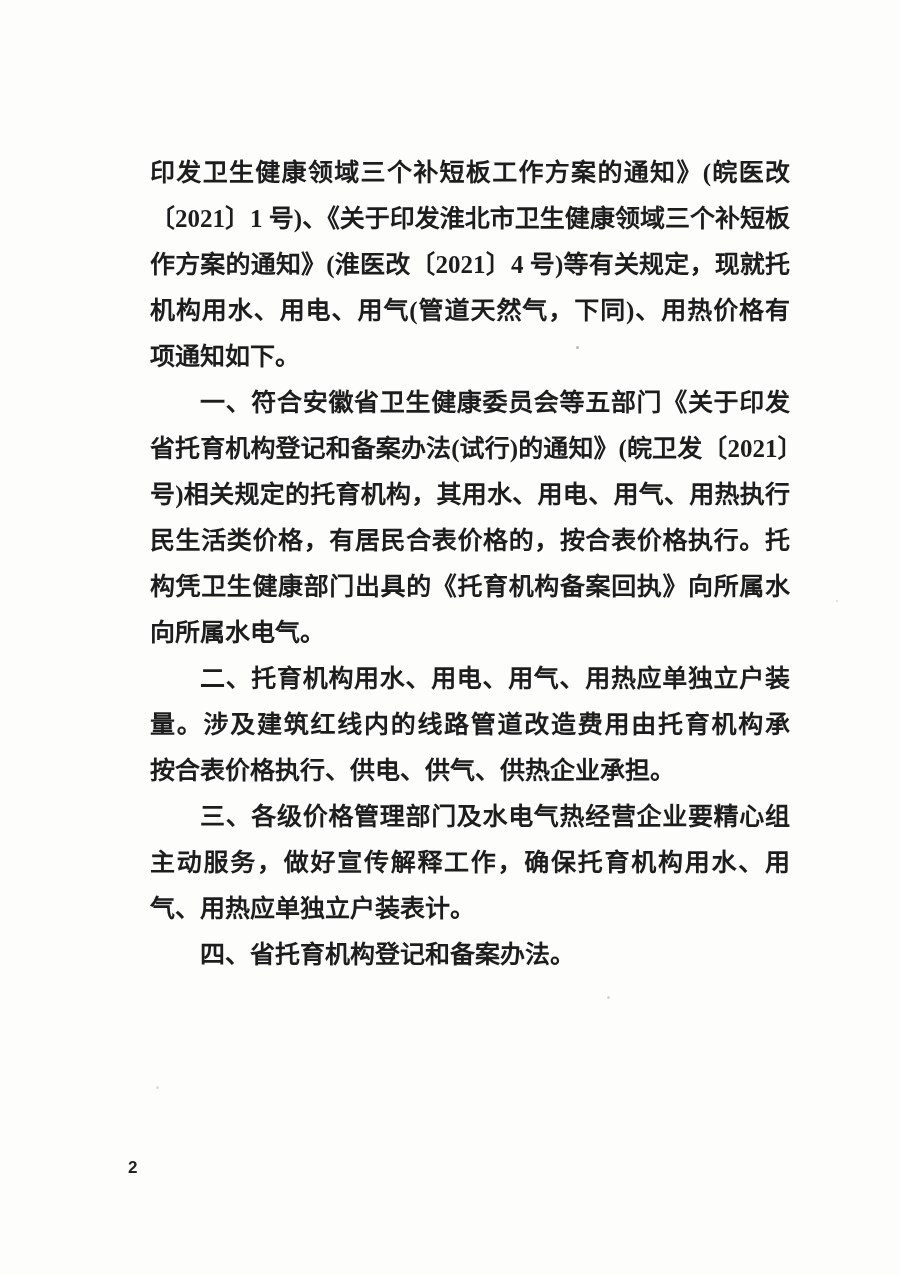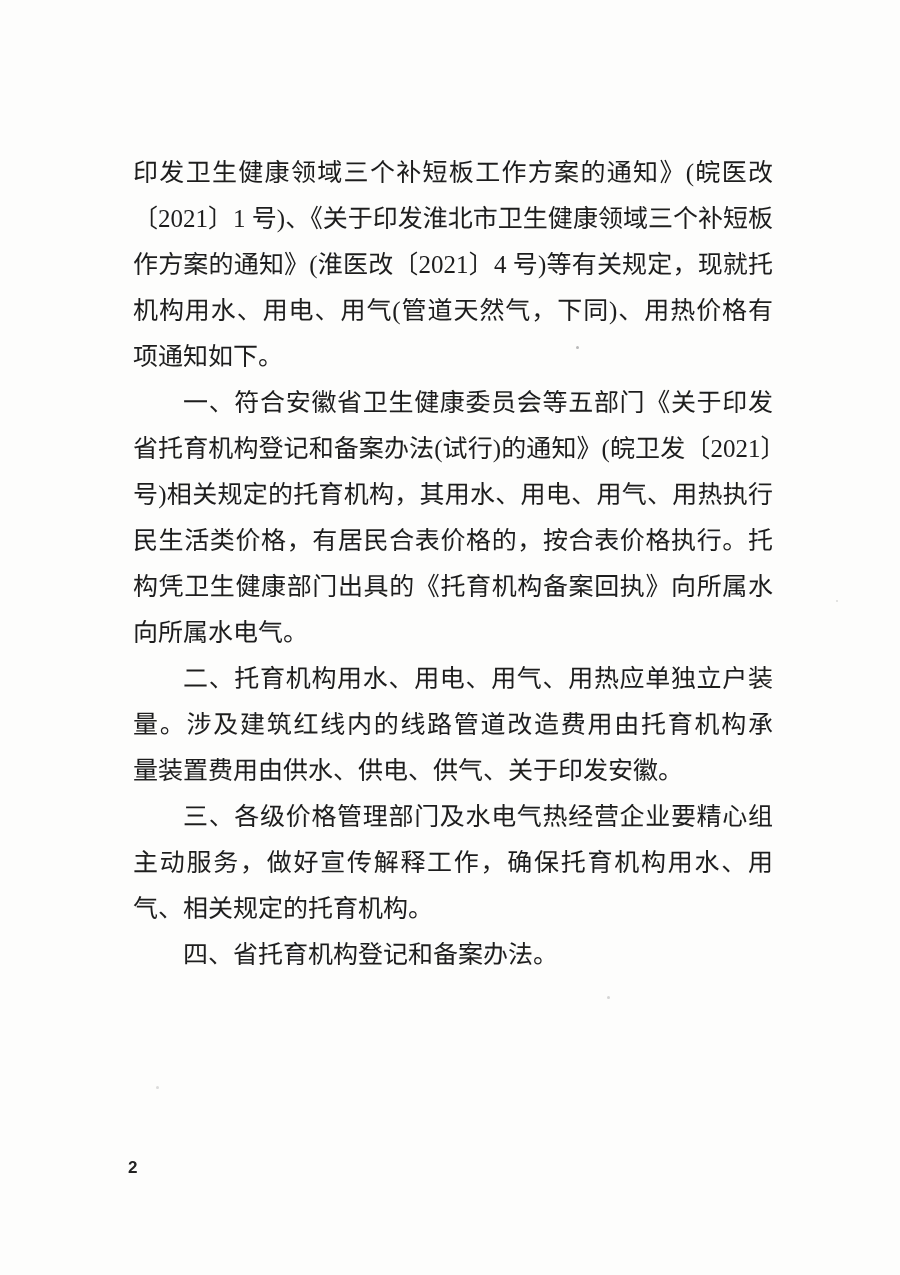--- a/index.html
+++ b/index.html
@@ -11,23 +11,24 @@
     position: relative;
     width: 900px;
     height: 1275px;
     margin: 0 auto;
     background: #fdfdfc;
     overflow: hidden;
     font-family: "Liberation Serif", "DejaVu Serif", serif;
   }
   .content {
     position: absolute;
-    left: 133px;
+    left: 150px;
     top: 150px;
     width: 640px;
+    font-weight: bold;
   }
   .line {
     height: 46px;
     line-height: 46px;
     font-size: 25px;
     color: #1d1d1d;
     text-align: justify;
     text-align-last: left;
     overflow: hidden;
     -webkit-font-smoothing: antialiased;
@@ -69,24 +70,24 @@
       <div class="line just">机构用水、用电、用气(管道天然气，下同)、用热价格有关事</div>
       <div class="line">项通知如下。</div>
       <div class="line indent just">一、符合安徽省卫生健康委员会等五部门《关于印发安徽</div>
       <div class="line just">省托育机构登记和备案办法(试行)的通知》(皖卫发〔2021〕4</div>
       <div class="line just">号)相关规定的托育机构，其用水、用电、用气、用热执行居</div>
       <div class="line just">民生活类价格，有居民合表价格的，按合表价格执行。托育机</div>
       <div class="line just">构凭卫生健康部门出具的《托育机构备案回执》向所属水电气</div>
       <div class="line">向所属水电气。</div>
       <div class="line indent just">二、托育机构用水、用电、用气、用热应单独立户装表计</div>
       <div class="line just">量。涉及建筑红线内的线路管道改造费用由托育机构承担，计</div>
-      <div class="line">量装置费用由供水、供电、供气、关于印发安徽。</div>
+      <div class="line">按合表价格执行、供电、供气、供热企业承担。</div>
       <div class="line indent just">三、各级价格管理部门及水电气热经营企业要精心组织、</div>
       <div class="line just">主动服务，做好宣传解释工作，确保托育机构用水、用电、用</div>
-      <div class="line">气、相关规定的托育机构。</div>
+      <div class="line">气、用热应单独立户装表计。</div>
       <div class="line indent">四、省托育机构登记和备案办法。</div>
     </div>
   <div class="page-number">2</div>
   <div class="speck s1"></div>
   <div class="speck s2"></div>
   <div class="speck s3"></div>
   <div class="speck s4"></div>
 </div>
 
 </body></html>

